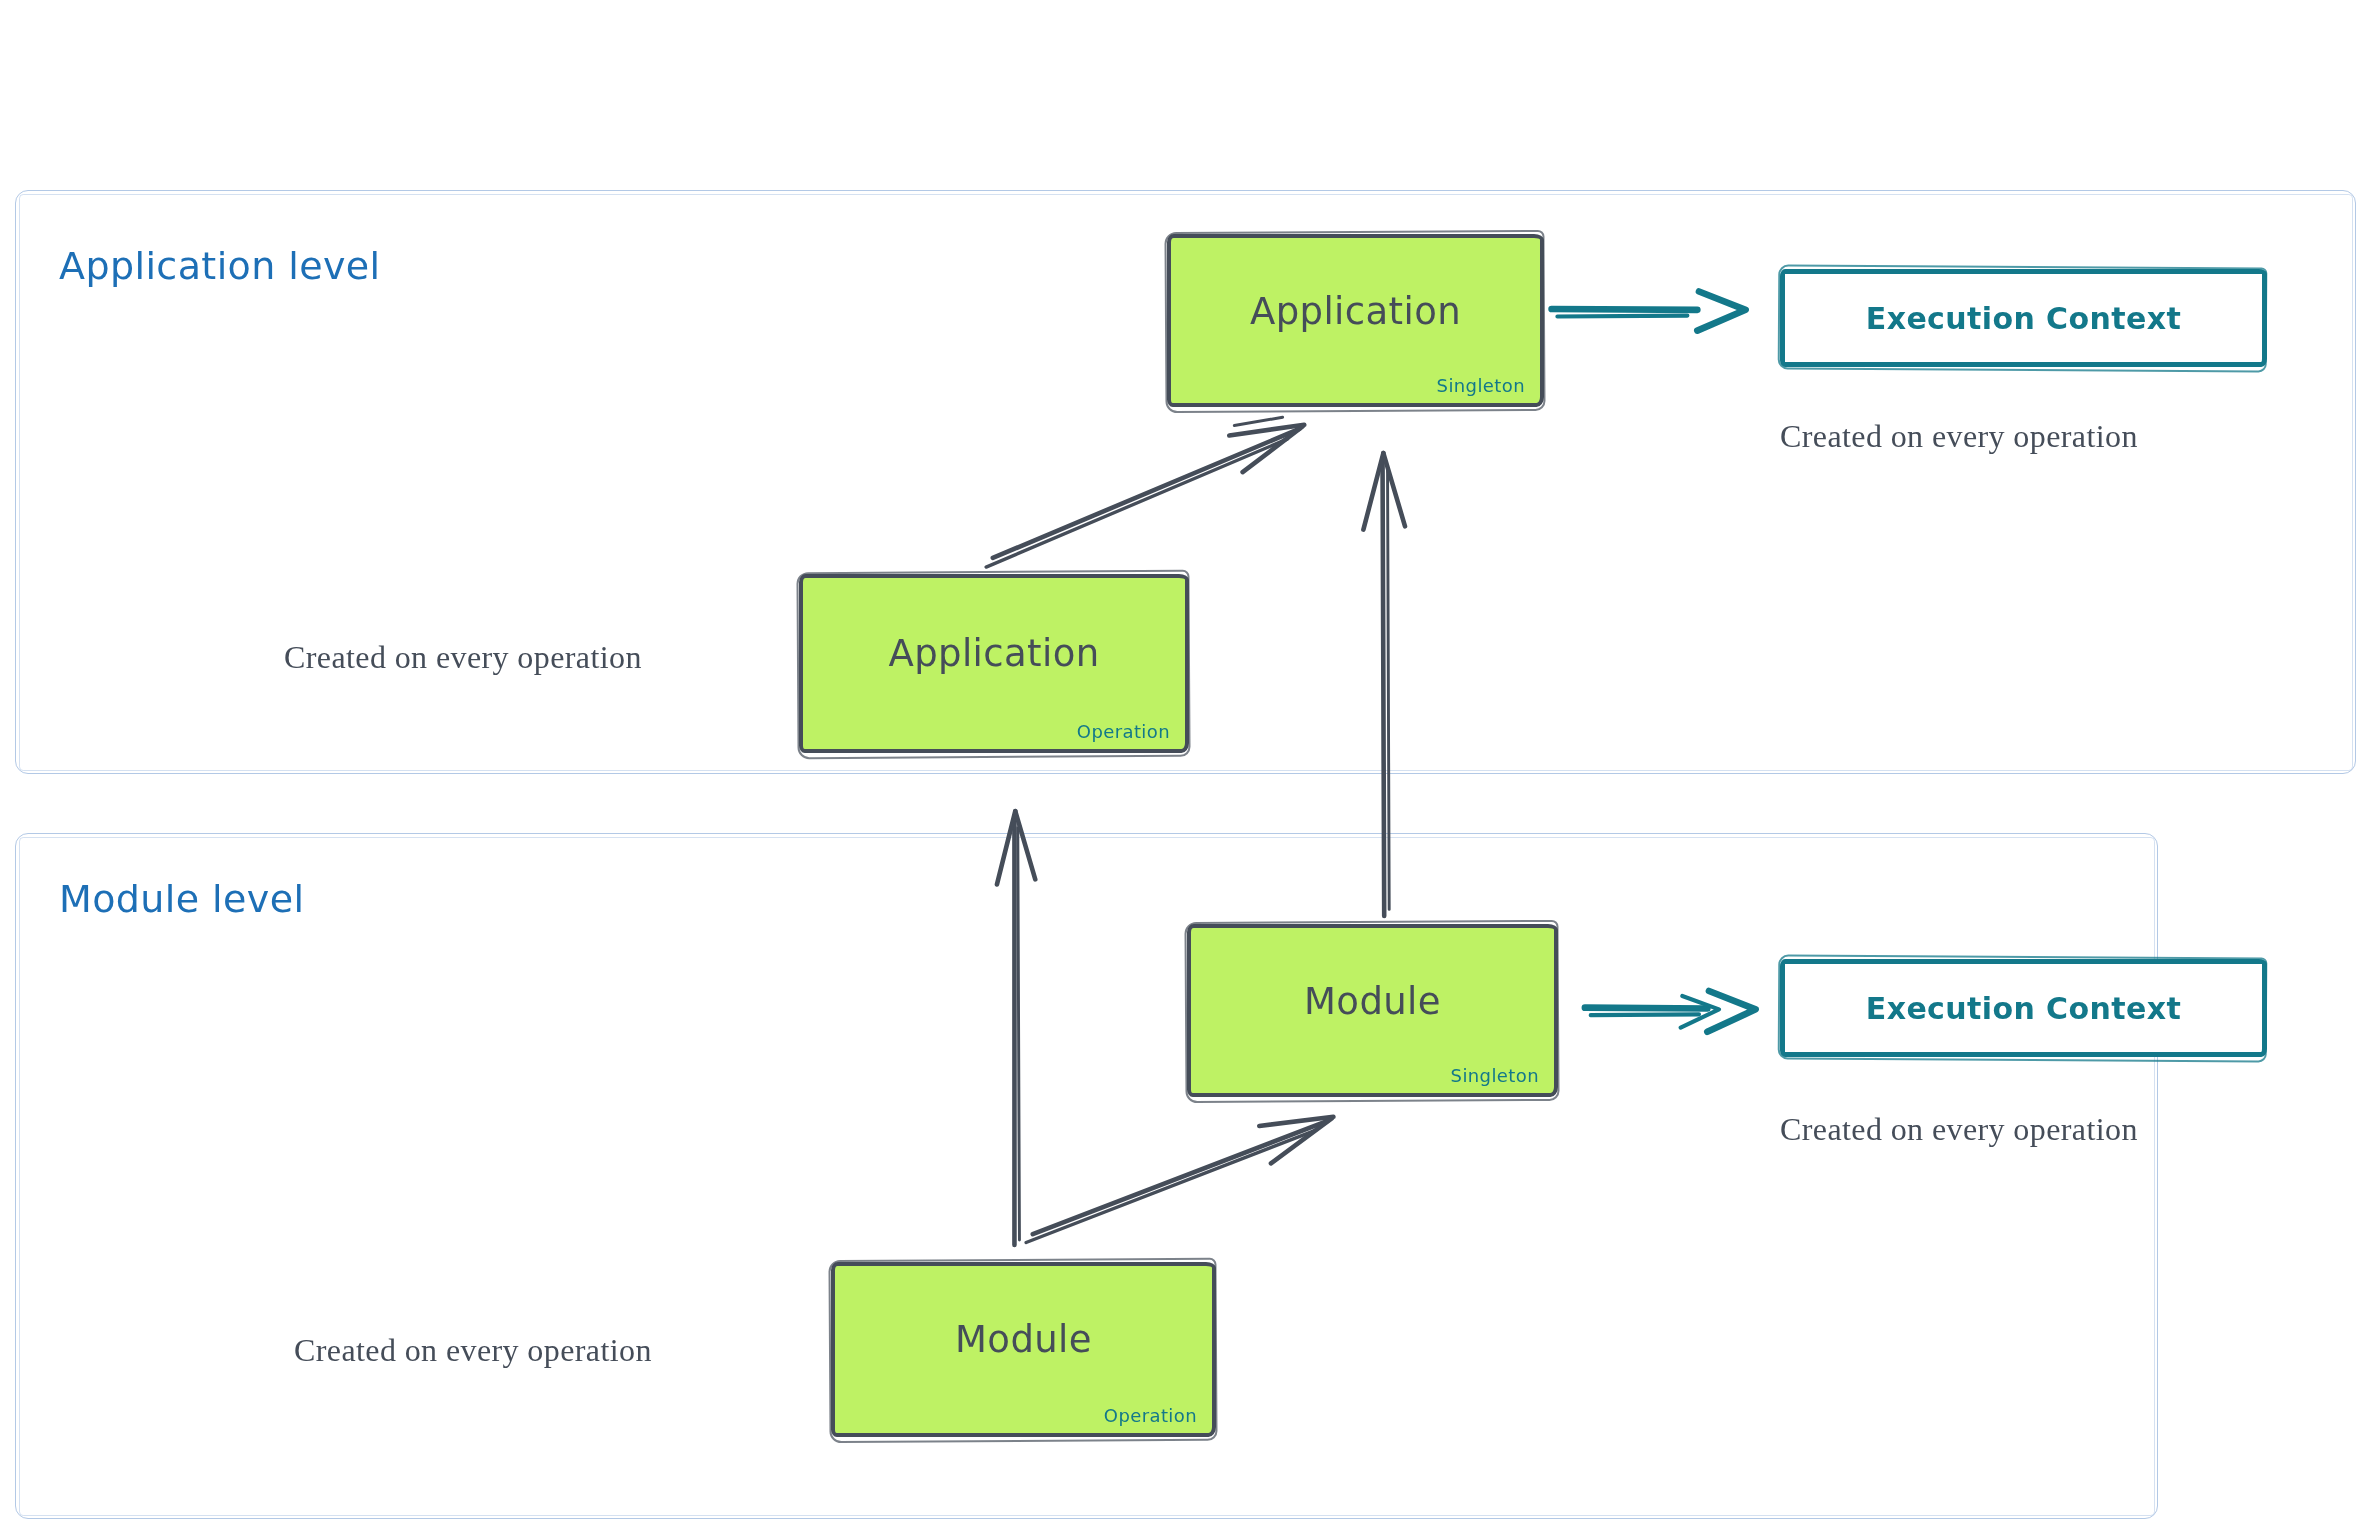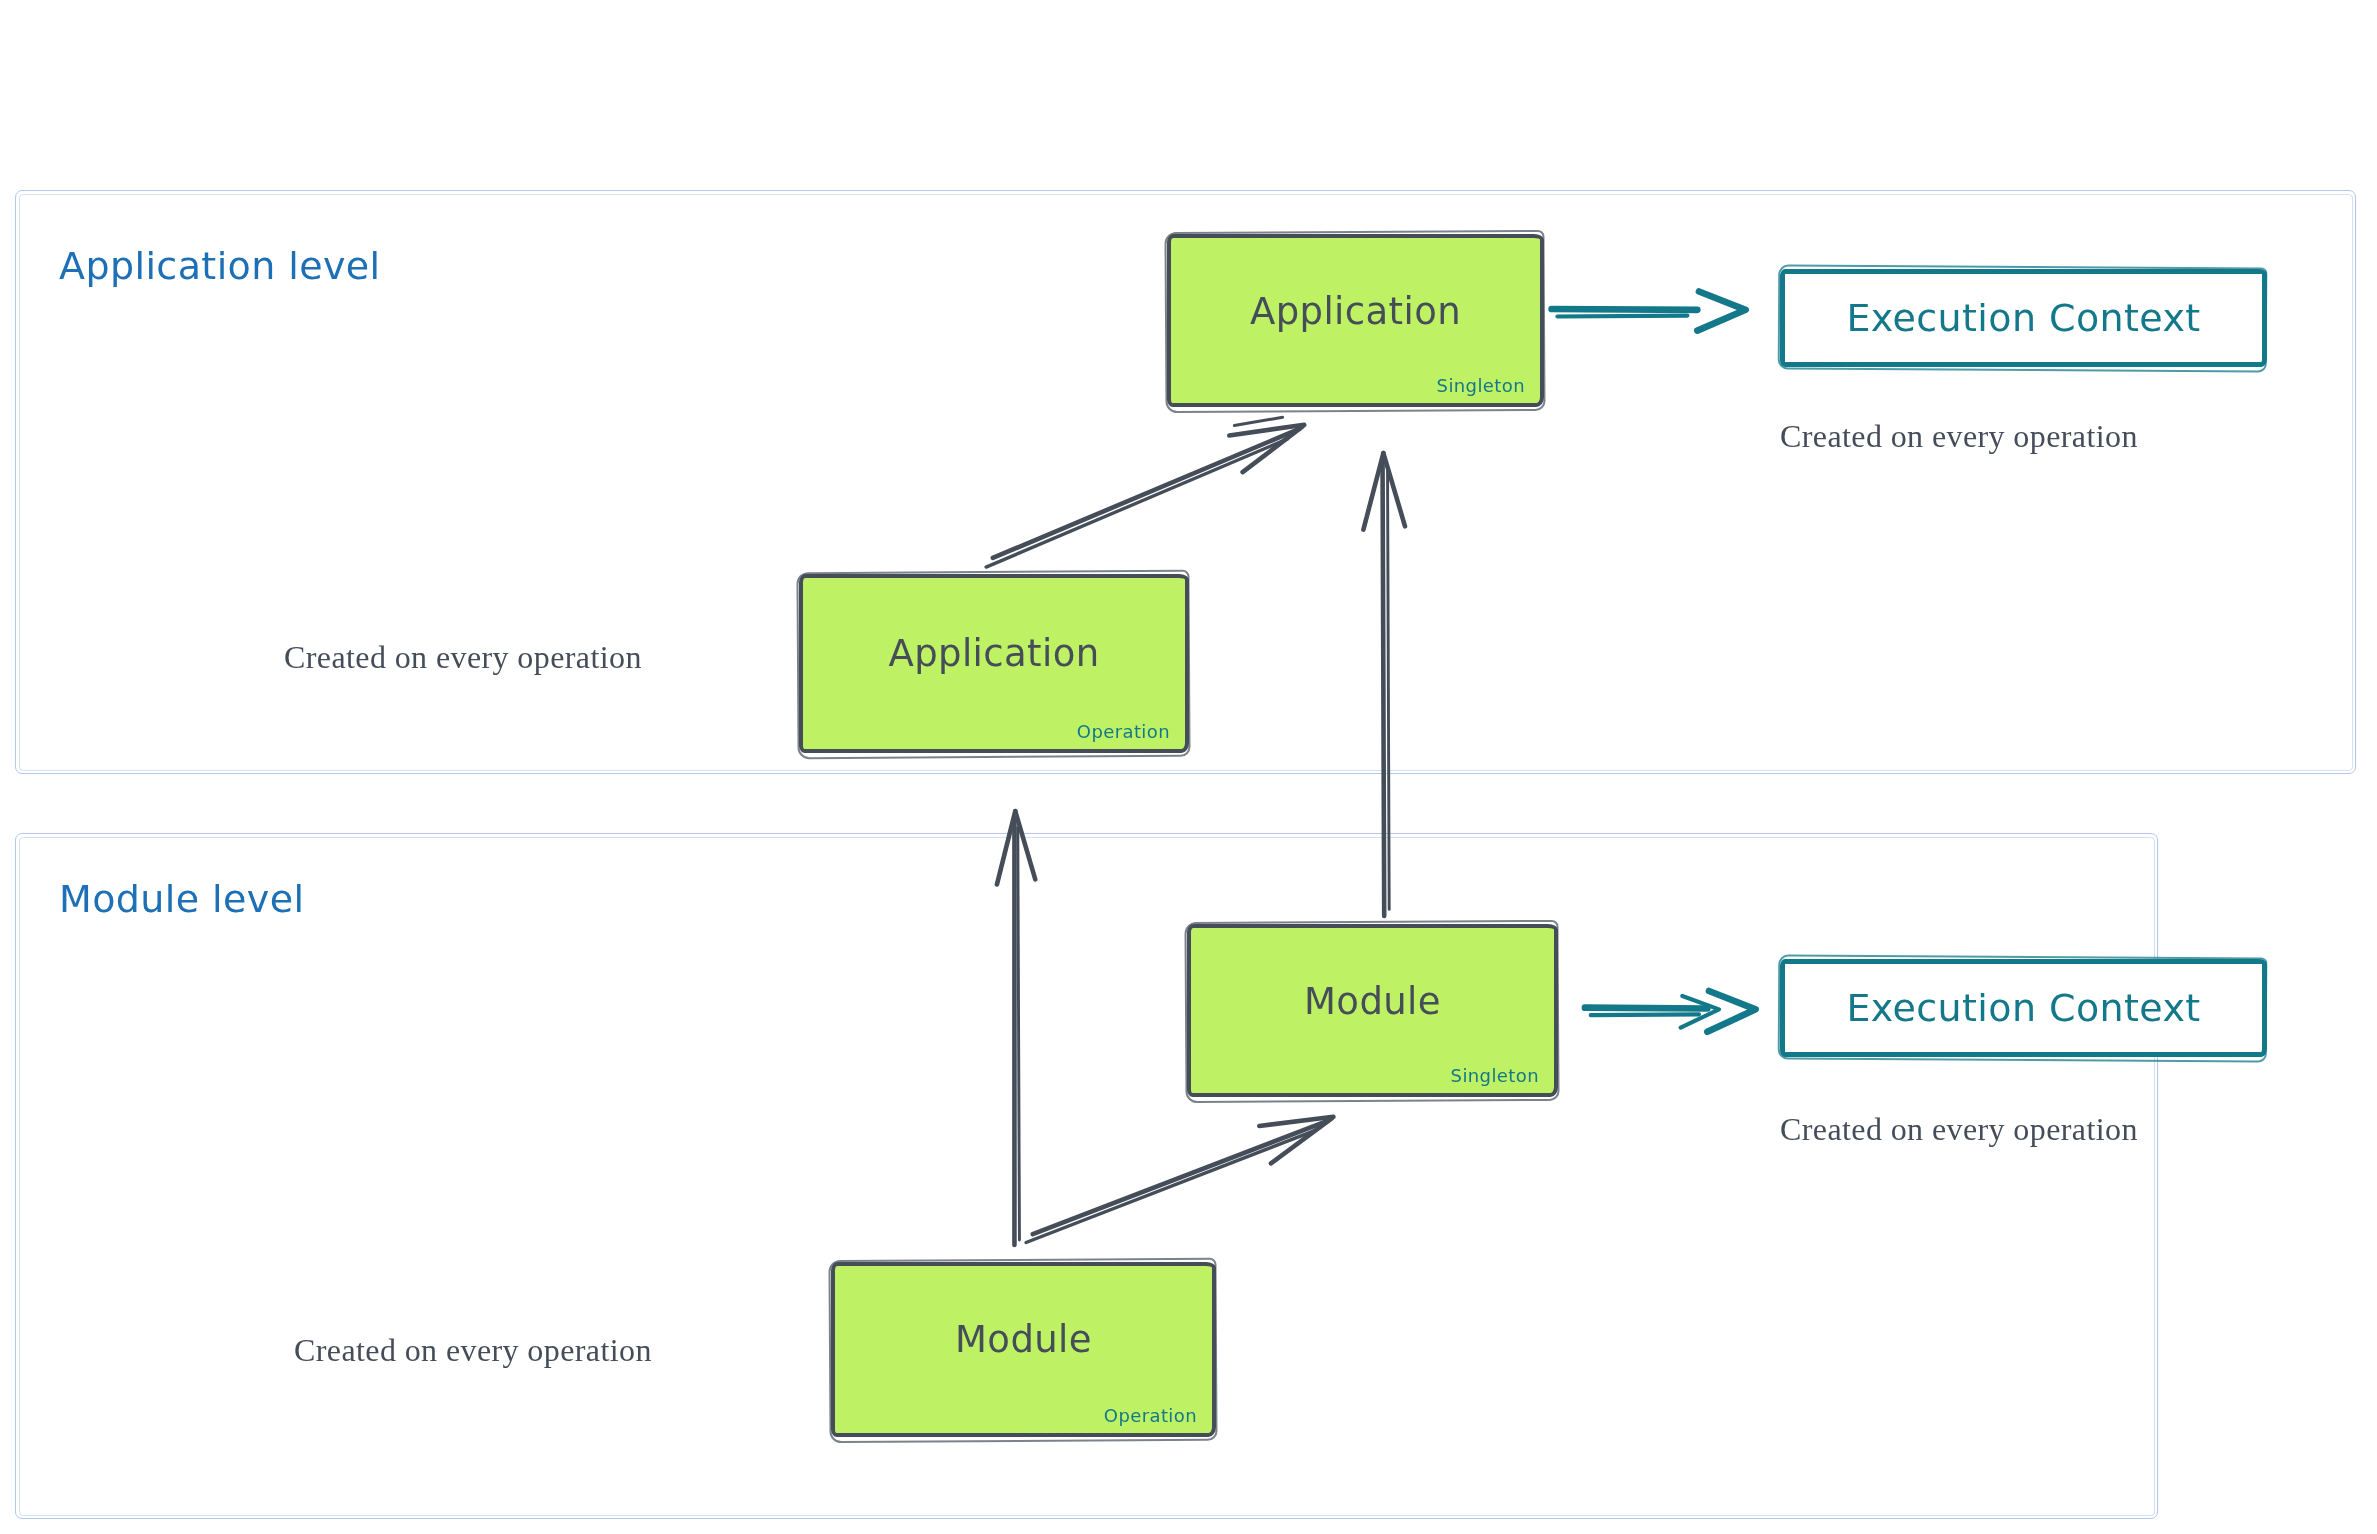--- a/index.html
+++ b/index.html
@@ -24,21 +24,21 @@
   .title{
     margin:0;font-size:52px;font-weight:bold;color:var(--blue);
     letter-spacing:0.8px;line-height:1.3;
   }
   .subtitle{margin:11.7px 0 0 0;font-size:28px;color:var(--ink);letter-spacing:0.4px;}
 
   
   .section{
     position:absolute;
     border:1.7px solid var(--section-border);
-    border-radius:7px;
+    border-radius:13px;
     background:transparent;
   }
   .section::before{
     content:"";position:absolute;inset:2.5px;
     border:0.8px solid var(--section-border);
     opacity:.55;border-radius:4.2px;pointer-events:none;
   }
   .section-app{left:15px;top:190px;width:2341px;height:584px;}
   .section-mod{left:15px;top:833px;width:2143px;height:686px;}
   .level-label{
@@ -78,21 +78,21 @@
     display:flex;align-items:center;justify-content:center;
   }
   .exec::before{
     content:"";position:absolute;inset:-8.3px -5.8px -9.2px -6.7px;
     border:2.5px solid var(--teal);
     border-radius:10px 5.8px 8.3px 10px;
     transform:rotate(0.35deg);
     opacity:.75;pointer-events:none;
   }
   .exec-label{
-    font-size:38px;color:var(--teal);font-weight:400;
+    font-size:30px;color:var(--teal);font-weight:700;
     letter-spacing:0.4px;white-space:nowrap;
   }
 
   
   .note{
     position:absolute;font-size:32px;color:var(--ink);
     text-align:left;white-space:nowrap;letter-spacing:0.4px;font-family:Liberation Serif, serif;
   }
 
   

